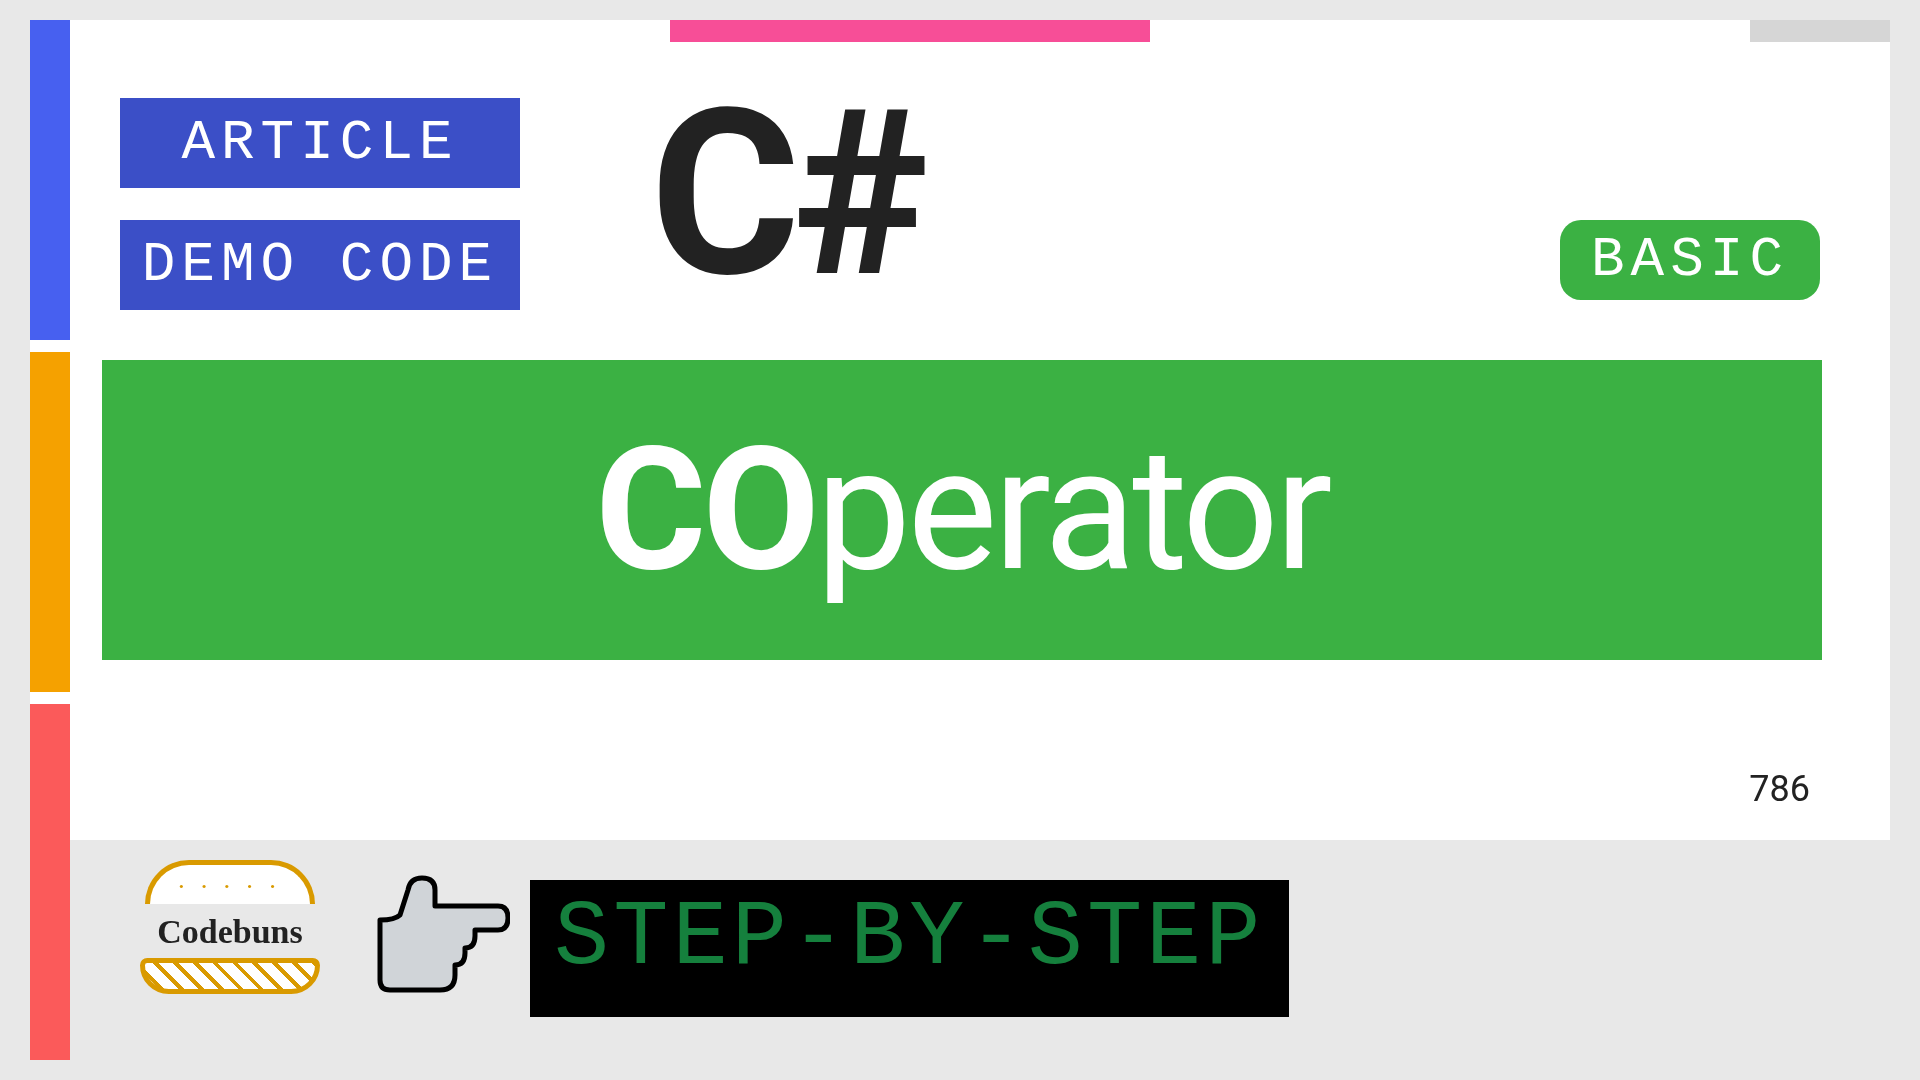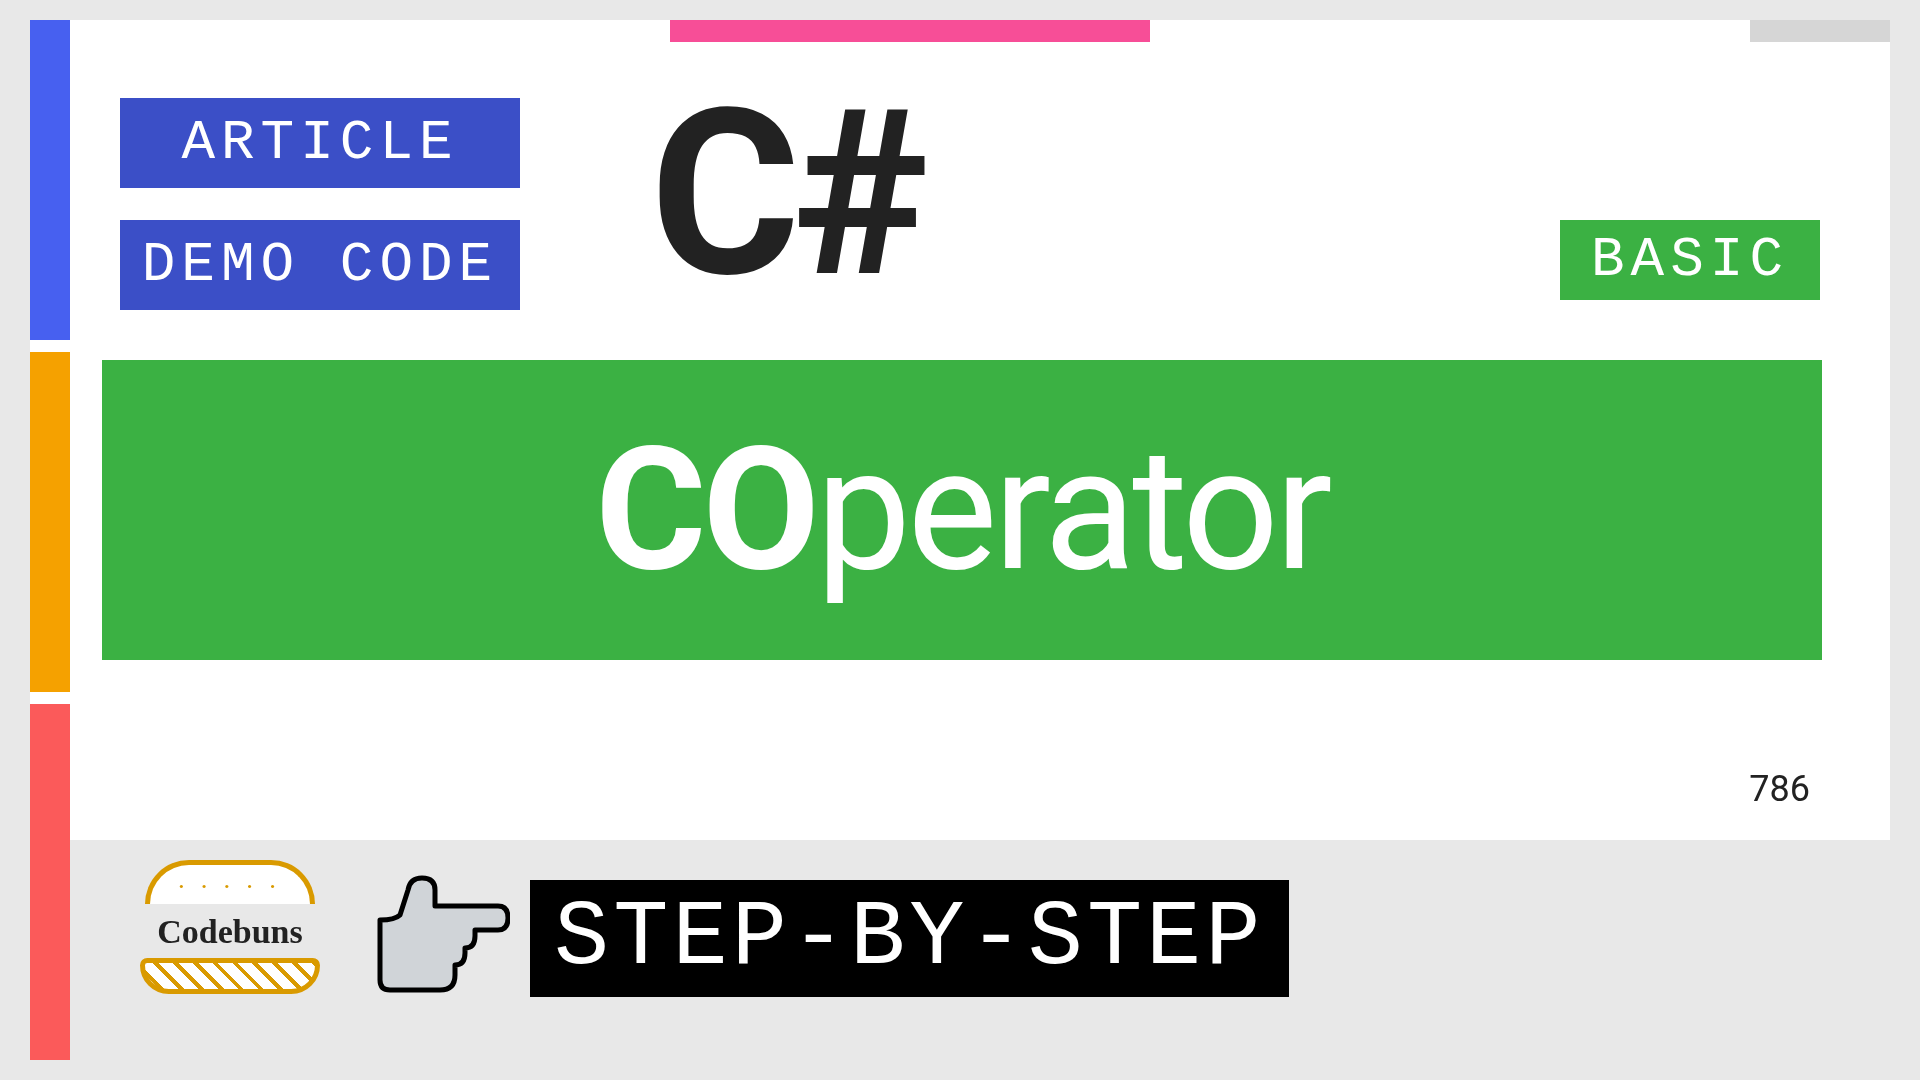--- a/index.html
+++ b/index.html
@@ -68,20 +68,21 @@
     right: 70px;
     top: 200px;
     width: 260px;
     height: 80px;
     background: #3bb143;
     color: #fff;
     font-size: 56px;
     display: flex;
     align-items: center;
     justify-content: center;
+    border-radius: 21px;
   }
   .title-bar {
     position: absolute;
     left: 72px;
     top: 340px;
     width: 1720px;
     height: 300px;
     background: #3bb143;
     color: #fff;
     font-size: 170px;
@@ -152,24 +153,24 @@
     left: 330px;
     top: 850px;
     font-size: 120px;
     color: #222;
   }
   .step-box {
     position: absolute;
     left: 500px;
     top: 860px;
     background: #000;
-    color: #ffffff;
+    color: #15803d;
     font-size: 92px;
     font-family: "Courier New", Consolas, monospace;
-    padding: 6px 24px 6px 24px;
+    padding: 6px 24px 26px 24px;
     letter-spacing: 4px;
   }
   .pagenum {
     position: absolute;
     right: 80px;
     bottom: 30px;
     font-size: 36px;
     color: #222;
     margin-top: 37px;
   }

